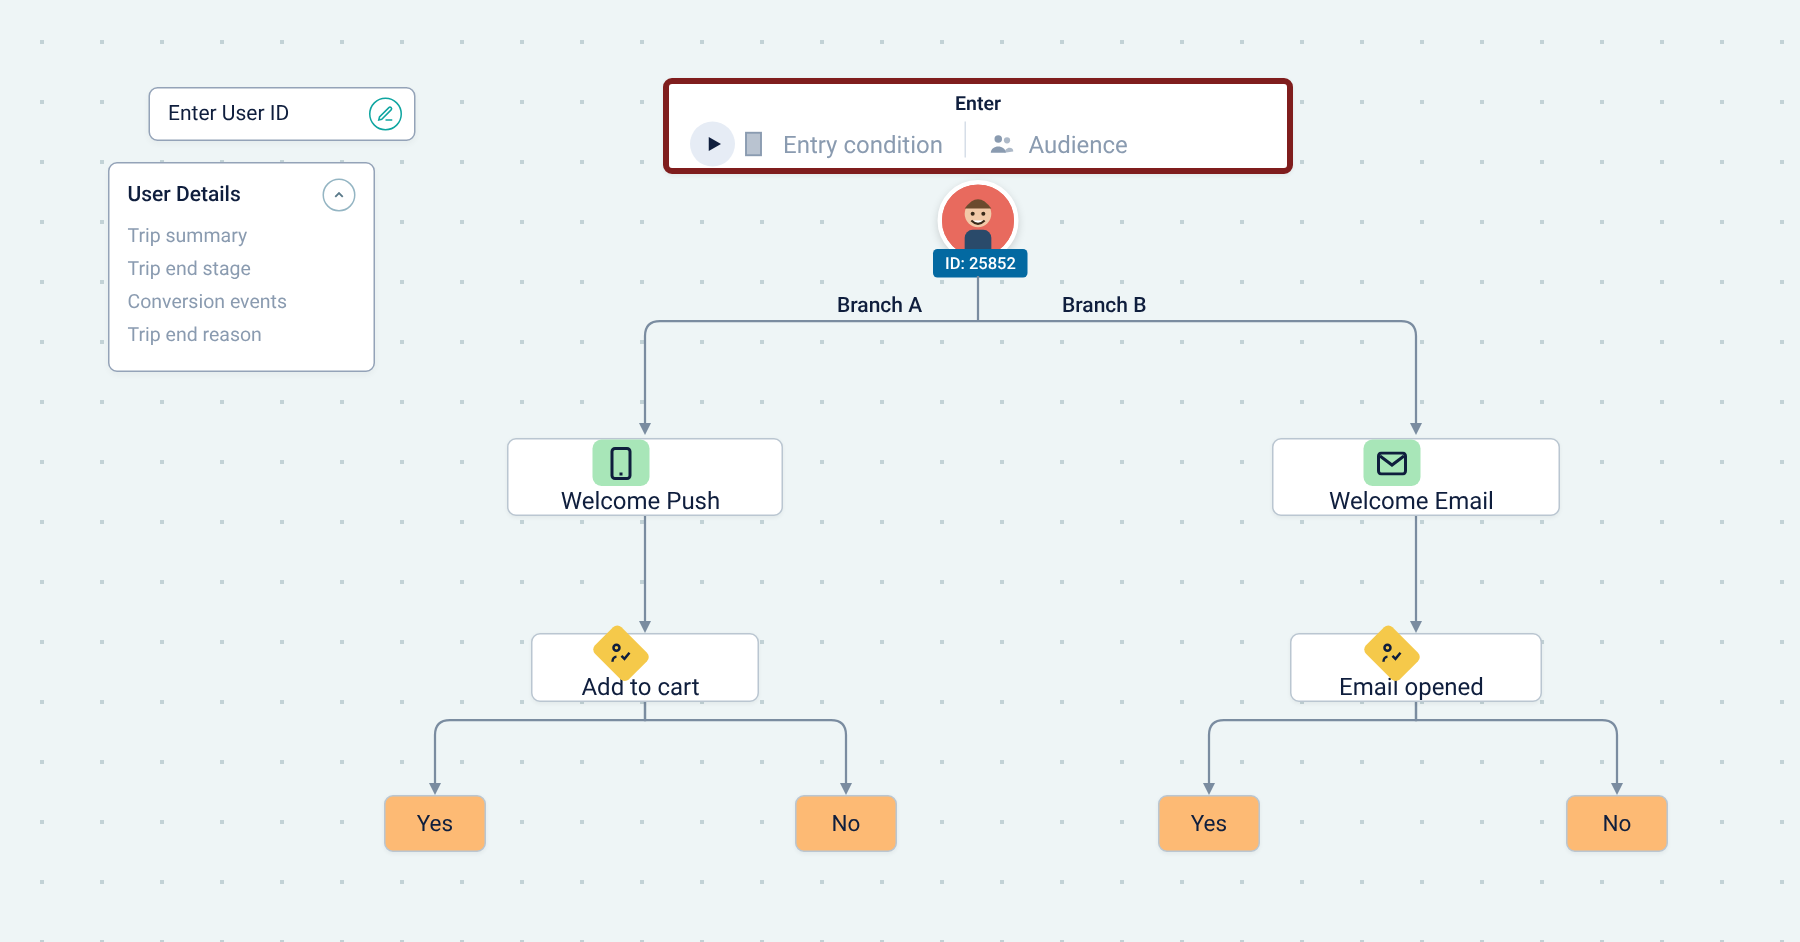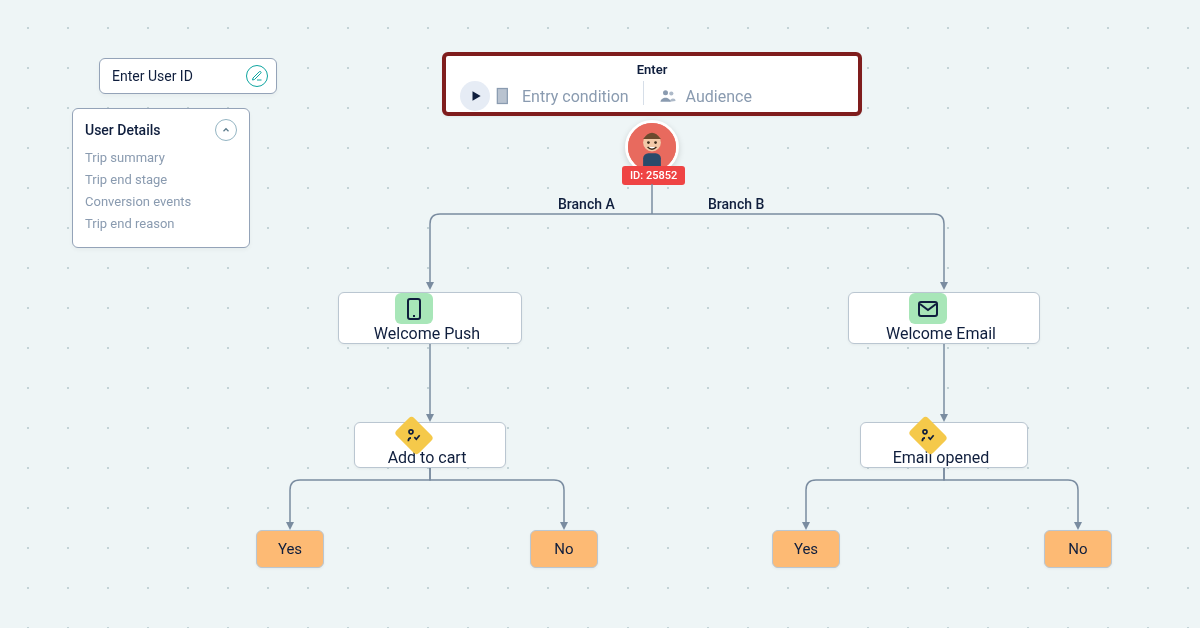--- a/index.html
+++ b/index.html
@@ -94,21 +94,21 @@
     position: absolute; left: 625px; top: 120px;
     width: 54px; height: 54px; border-radius: 50%;
     background: #e86a5e;
     border: 3px solid #fff;
     box-shadow: 0 2px 6px rgba(0,0,0,0.15);
     overflow: hidden;
   }
   .avatar svg { width: 100%; height: 100%; }
   .id-badge {
     position: absolute; left: 622px; top: 166px;
-    background: #ef4444; color: #fff;
+    background: #0369a1; color: #fff;
     font-size: 11px; padding: 3px 8px; border-radius: 3px;
     font-weight: 500;
   }
 
   .branch-label {
     position: absolute; color: #0f1e3d; font-size: 14px; font-weight: 500;
   }
 
   .node {
     position: absolute;

